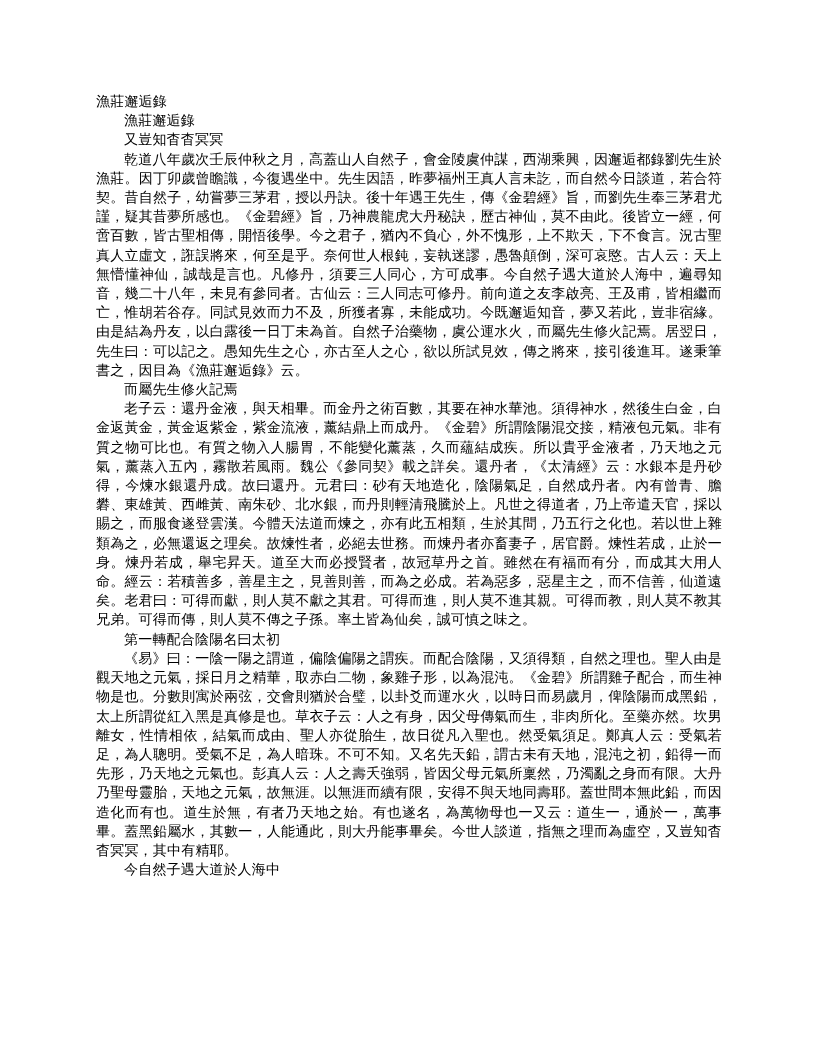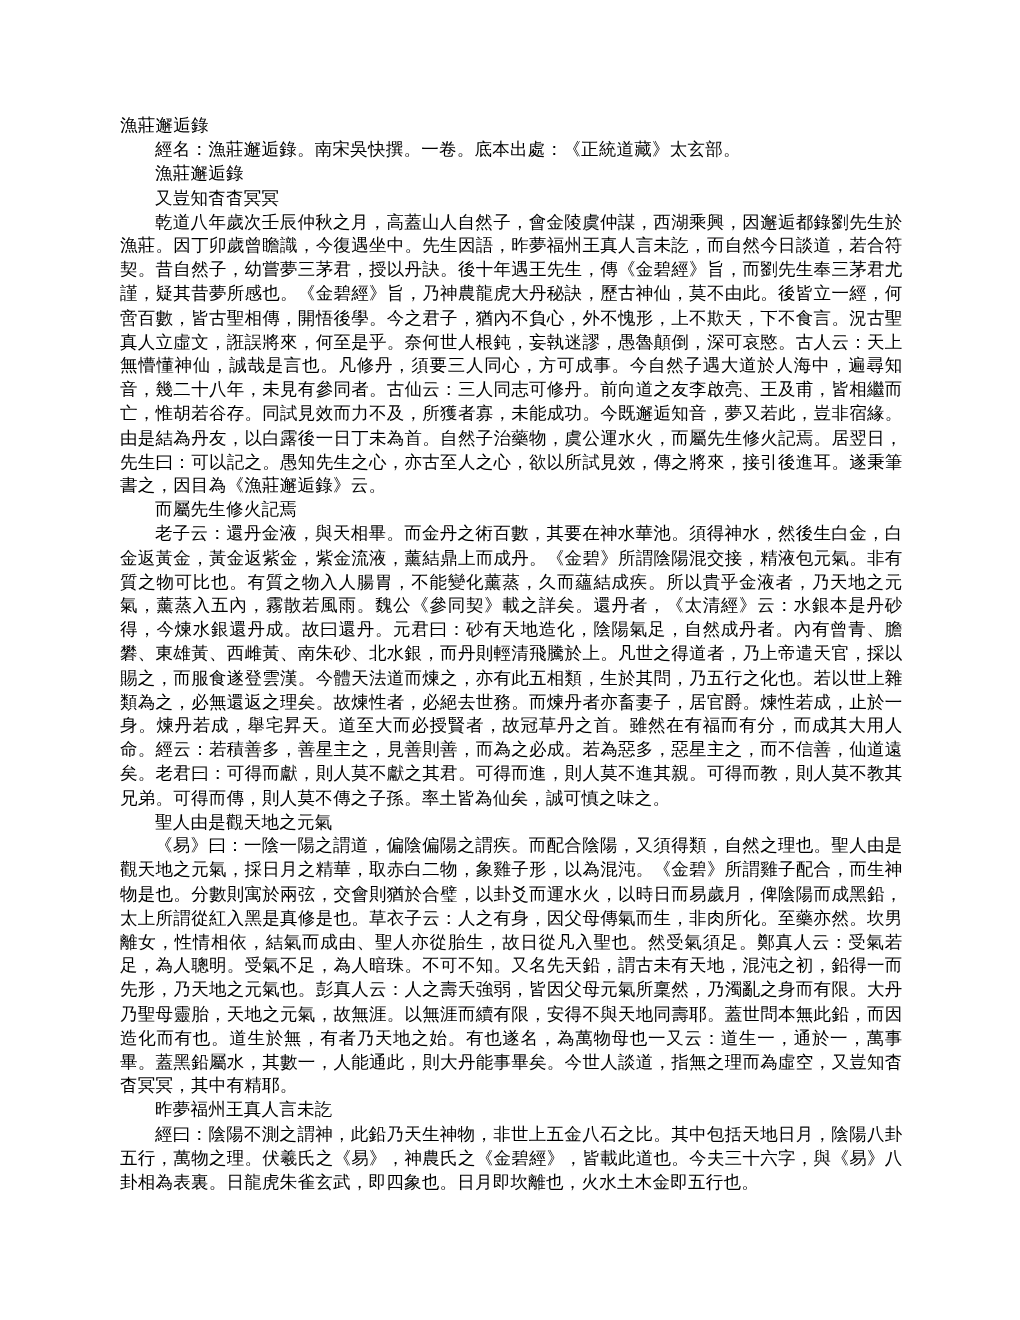--- a/index.html
+++ b/index.html
@@ -31,24 +31,22 @@
   .doc-body p.indent {
     text-indent: 2em;
   }
 </style>
 </head>
 <body>
 
 <div class="page">
   <div class="doc-body">
       <p>漁莊邂逅錄</p>
-      <p class="indent">經名：漁莊邂逅錄。南宋吳快撰。一卷。底本出處：《正統道藏》太玄部。</p>
       <p class="indent">漁莊邂逅錄</p>
       <p class="indent">又豈知杳杳冥冥</p>
       <p class="indent">乾道八年歲次壬辰仲秋之月，高蓋山人自然子，會金陵虞仲謀，西湖乘興，因邂逅都錄劉先生於漁莊。因丁卯歲曾瞻識，今復遇坐中。先生因語，昨夢福州王真人言未訖，而自然今日談道，若合符契。昔自然子，幼嘗夢三茅君，授以丹訣。後十年遇王先生，傳《金碧經》旨，而劉先生奉三茅君尤謹，疑其昔夢所感也。《金碧經》旨，乃神農龍虎大丹秘訣，歷古神仙，莫不由此。後皆立一經，何啻百數，皆古聖相傳，開悟後學。今之君子，猶內不負心，外不愧形，上不欺天，下不食言。況古聖真人立虛文，誑誤將來，何至是乎。奈何世人根鈍，妄執迷謬，愚魯顛倒，深可哀愍。古人云：天上無懵懂神仙，誠哉是言也。凡修丹，須要三人同心，方可成事。今自然子遇大道於人海中，遍尋知音，幾二十八年，未見有參同者。古仙云：三人同志可修丹。前向道之友李啟亮、王及甫，皆相繼而亡，惟胡若谷存。同試見效而力不及，所獲者寡，未能成功。今既邂逅知音，夢又若此，豈非宿緣。由是結為丹友，以白露後一日丁未為首。自然子治藥物，虞公運水火，而屬先生修火記焉。居翌日，先生曰：可以記之。愚知先生之心，亦古至人之心，欲以所試見效，傳之將來，接引後進耳。遂秉筆書之，因目為《漁莊邂逅錄》云。</p>
       <p class="indent">而屬先生修火記焉</p>
       <p class="indent">老子云：還丹金液，與天相畢。而金丹之術百數，其要在神水華池。須得神水，然後生白金，白金返黃金，黃金返紫金，紫金流液，薰結鼎上而成丹。《金碧》所謂陰陽混交接，精液包元氣。非有質之物可比也。有質之物入人腸胃，不能變化薰蒸，久而蘊結成疾。所以貴乎金液者，乃天地之元氣，薰蒸入五內，霧散若風雨。魏公《參同契》載之詳矣。還丹者，《太清經》云：水銀本是丹砂得，今煉水銀還丹成。故曰還丹。元君曰：砂有天地造化，陰陽氣足，自然成丹者。內有曾青、膽礬、東雄黃、西雌黃、南朱砂、北水銀，而丹則輕清飛騰於上。凡世之得道者，乃上帝遣天官，採以賜之，而服食遂登雲漢。今體天法道而煉之，亦有此五相類，生於其問，乃五行之化也。若以世上雜類為之，必無還返之理矣。故煉性者，必絕去世務。而煉丹者亦畜妻子，居官爵。煉性若成，止於一身。煉丹若成，舉宅昇天。道至大而必授賢者，故冠草丹之首。雖然在有福而有分，而成其大用人命。經云：若積善多，善星主之，見善則善，而為之必成。若為惡多，惡星主之，而不信善，仙道遠矣。老君曰：可得而獻，則人莫不獻之其君。可得而進，則人莫不進其親。可得而教，則人莫不教其兄弟。可得而傳，則人莫不傳之子孫。率土皆為仙矣，誠可慎之味之。</p>
-      <p class="indent">聖人由是觀天地之元氣</p>
+      <p class="indent">第一轉配合陰陽名曰太初</p>
       <p class="indent">《易》曰：一陰一陽之謂道，偏陰偏陽之謂疾。而配合陰陽，又須得類，自然之理也。聖人由是觀天地之元氣，採日月之精華，取赤白二物，象雞子形，以為混沌。《金碧》所謂雞子配合，而生神物是也。分數則寓於兩弦，交會則猶於合璧，以卦爻而運水火，以時日而易歲月，俾陰陽而成黑鉛，太上所謂從紅入黑是真修是也。草衣子云：人之有身，因父母傳氣而生，非肉所化。至藥亦然。坎男離女，性情相依，結氣而成由、聖人亦從胎生，故日從凡入聖也。然受氣須足。鄭真人云：受氣若足，為人聰明。受氣不足，為人暗珠。不可不知。又名先天鉛，謂古未有天地，混沌之初，鉛得一而先形，乃天地之元氣也。彭真人云：人之壽夭強弱，皆因父母元氣所稟然，乃濁亂之身而有限。大丹乃聖母靈胎，天地之元氣，故無涯。以無涯而續有限，安得不與天地同壽耶。蓋世問本無此鉛，而因造化而有也。道生於無，有者乃天地之始。有也遂名，為萬物母也一又云：道生一，通於一，萬事畢。蓋黑鉛屬水，其數一，人能通此，則大丹能事畢矣。今世人談道，指無之理而為虛空，又豈知杳杳冥冥，其中有精耶。</p>
-      <p class="indent">昨夢福州王真人言未訖</p>
-      <p class="indent">經曰：陰陽不測之謂神，此鉛乃天生神物，非世上五金八石之比。其中包括天地日月，陰陽八卦五行，萬物之理。伏羲氏之《易》，神農氏之《金碧經》，皆載此道也。今夫三十六字，與《易》八卦相為表裏。日龍虎朱雀玄武，即四象也。日月即坎離也，火水土木金即五行也。</p>
+      <p class="indent">今自然子遇大道於人海中</p>
     </div>
 </div>
 
 </body></html>

